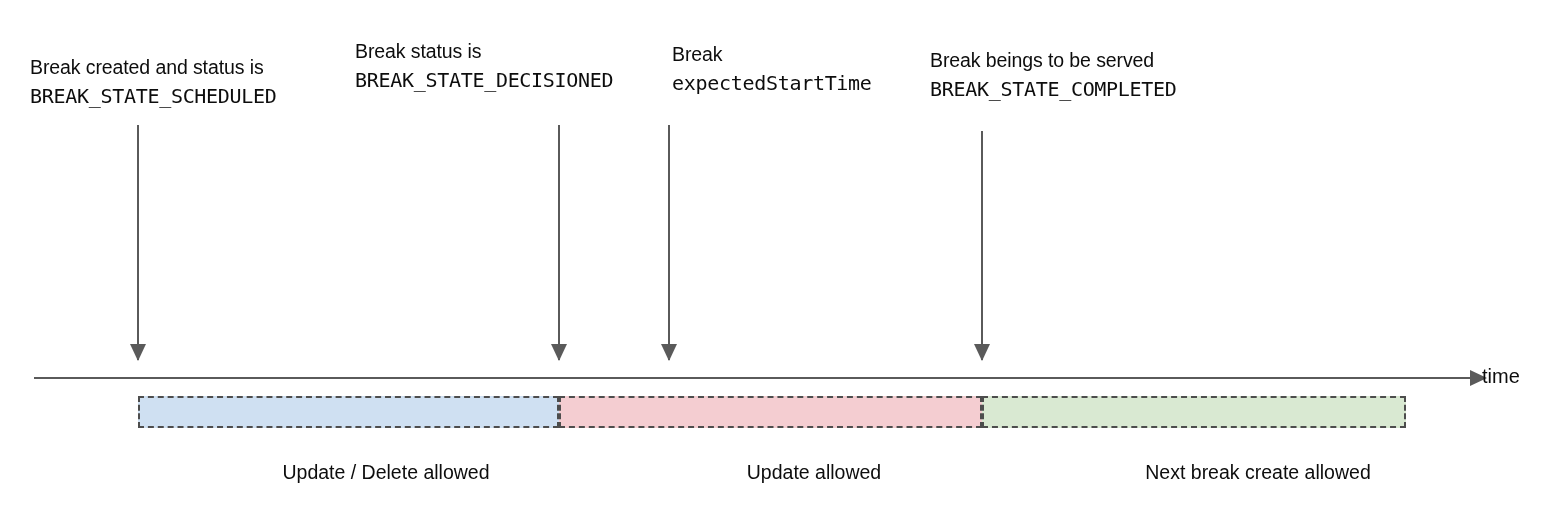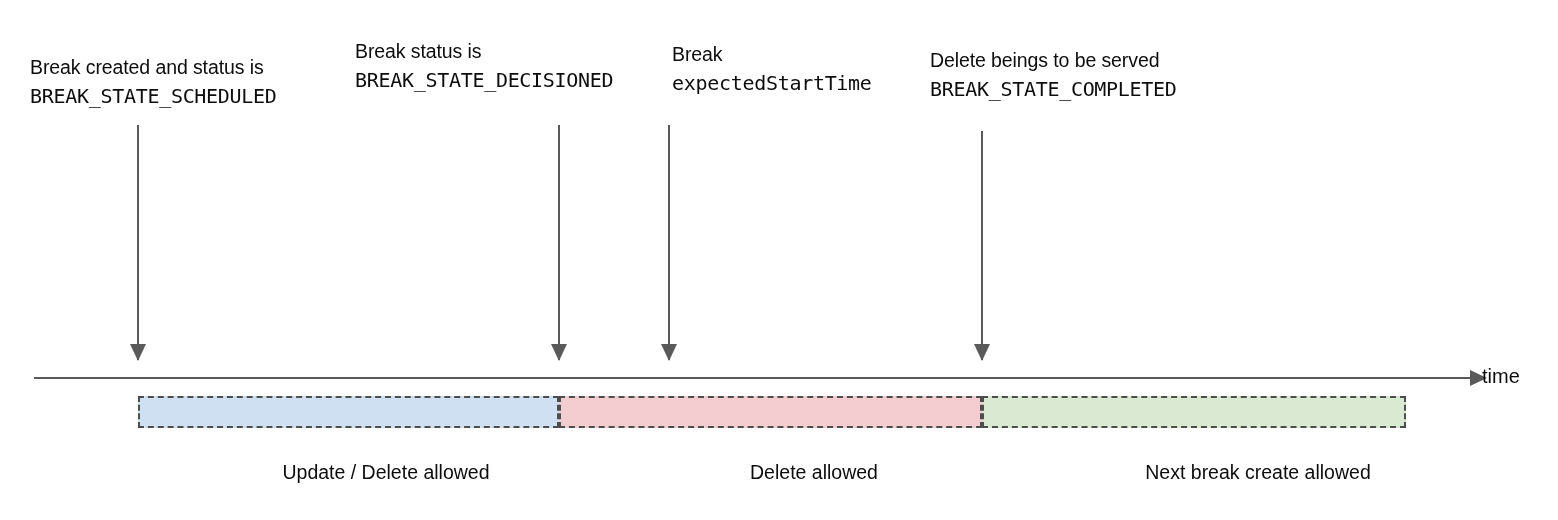--- a/index.html
+++ b/index.html
@@ -113,21 +113,21 @@
       </div>
       <div class="annotation" style="left: 355px; top: 24px;">
         <span class="ln">Break status is</span>
         <span class="ln mono">BREAK_STATE_DECISIONED</span>
       </div>
       <div class="annotation" style="left: 672px; top: 27px;">
         <span class="ln">Break</span>
         <span class="ln mono">expectedStartTime</span>
       </div>
       <div class="annotation" style="left: 930px; top: 33px;">
-        <span class="ln">Delete beings to be served</span>
+        <span class="ln">Break beings to be served</span>
         <span class="ln mono">BREAK_STATE_COMPLETED</span>
       </div>
     </div>
 
   <div id="markers">
       <div class="marker" style="left: 130px; top: 125px; height: 235px;">
         <div class="stem"></div>
         <div class="head"></div>
       </div>
       <div class="marker" style="left: 551px; top: 125px; height: 235px;">
@@ -149,17 +149,17 @@
   <div id="time-axis-label" style="left: 1482px; top: 365px; text-align: center;">time</div>
 
   <div id="phases">
       <div class="phase-bar" style="left: 138px; top: 396px; width: 421px; height: 32px; background: rgb(207, 224, 242);"></div>
       <div class="phase-bar" style="left: 559px; top: 396px; width: 423px; height: 32px; background: rgb(244, 205, 209);"></div>
       <div class="phase-bar" style="left: 982px; top: 396px; width: 424px; height: 32px; background: rgb(217, 233, 210);"></div>
     </div>
 
   <div id="captions">
       <div class="caption" style="left: 348px; top: 461px;">Update / Delete allowed</div>
-      <div class="caption" style="left: 776px; top: 461px;">Delete allowed</div>
+      <div class="caption" style="left: 776px; top: 461px;">Update allowed</div>
       <div class="caption" style="left: 1220px; top: 461px;">Next break create allowed</div>
     </div>
 
 </div>
 
 </body></html>

